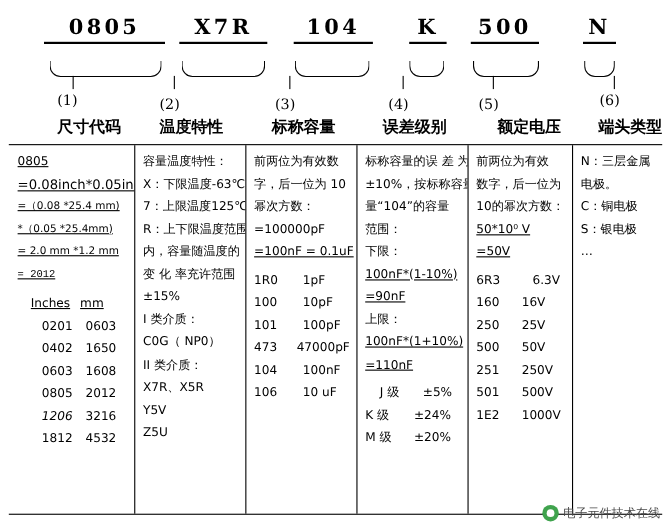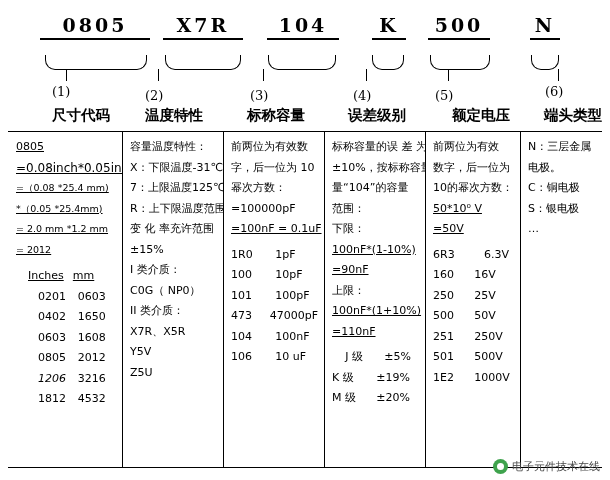--- a/index.html
+++ b/index.html
@@ -147,21 +147,21 @@
     <div class="vline" style="left:316px;"></div>
     <div class="vline" style="left:417px;"></div>
     <div class="vline" style="left:512px;"></div>
 
     <div class="col" style="left:0;width:114px;">
       <div class="ln u">0805</div>
       <div class="ln u" style="font-size:12px;">=0.08inch*0.05inch</div>
       <div class="ln u" style="font-size:9.5px;">=（0.08 *25.4 mm)</div>
       <div class="ln u" style="font-size:9.5px;">*（0.05 *25.4mm)</div>
       <div class="ln u" style="font-size:9.5px;">= 2.0 mm *1.2 mm</div>
-      <div class="ln u" style="font-size:9.5px;">= 2012</div>
+      <div class="ln u" style="font-size:9.5px;font-family:Liberation Mono, monospace;">= 2012</div>
       <div class="sub-row" style="margin-top:6px;">
         <span class="w1 u" style="padding-left:12px;">Inches</span>
         <span class="w2 u">mm</span>
       </div>
       <div class="sub-row">
           <span class="w1" style="padding-left:22px;">0201</span>
           <span class="w2">0603</span>
         </div>
       <div class="sub-row">
           <span class="w1" style="padding-left:22px;">0402</span>
@@ -180,23 +180,24 @@
           <span class="w2">3216</span>
         </div>
       <div class="sub-row">
           <span class="w1" style="padding-left:22px;">1812</span>
           <span class="w2">4532</span>
         </div>
     </div>
 
     <div class="col" style="left:114px;width:101px;">
       <div class="ln">容量温度特性：</div>
-      <div class="ln">X：下限温度-31℃</div>
+      <div class="ln">X：下限温度-63℃</div>
       <div class="ln">7：上限温度125℃</div>
       <div class="ln">R：上下限温度范围</div>
+      <div class="ln">内，容量随温度的</div>
       <div class="ln">变 化 率充许范围</div>
       <div class="ln">±15%</div>
       <div class="ln">I 类介质：</div>
       <div class="ln">   C0G（ NP0）</div>
       <div class="ln">II 类介质：</div>
       <div class="ln">   X7R、X5R</div>
       <div class="ln">   Y5V</div>
       <div class="ln">   Z5U</div>
     </div>
 
@@ -242,21 +243,21 @@
       <div class="ln u">=90nF</div>
       <div class="ln">上限：</div>
       <div class="ln u">100nF*(1+10%)</div>
       <div class="ln u">=110nF</div>
       <div class="sub-row" style="margin-top:5px;text-align:center;">
           <span class="w1">J 级</span>
           <span class="w2">±5%</span>
         </div>
       <div class="sub-row">
           <span class="w1">K 级</span>
-          <span class="w2">±19%</span>
+          <span class="w2">±24%</span>
         </div>
       <div class="sub-row">
           <span class="w1">M 级</span>
           <span class="w2">±20%</span>
         </div>
     </div>
 
     <div class="col" style="left:417px;width:95px;">
       <div class="ln">前两位为有效</div>
       <div class="ln">数字，后一位为</div>

